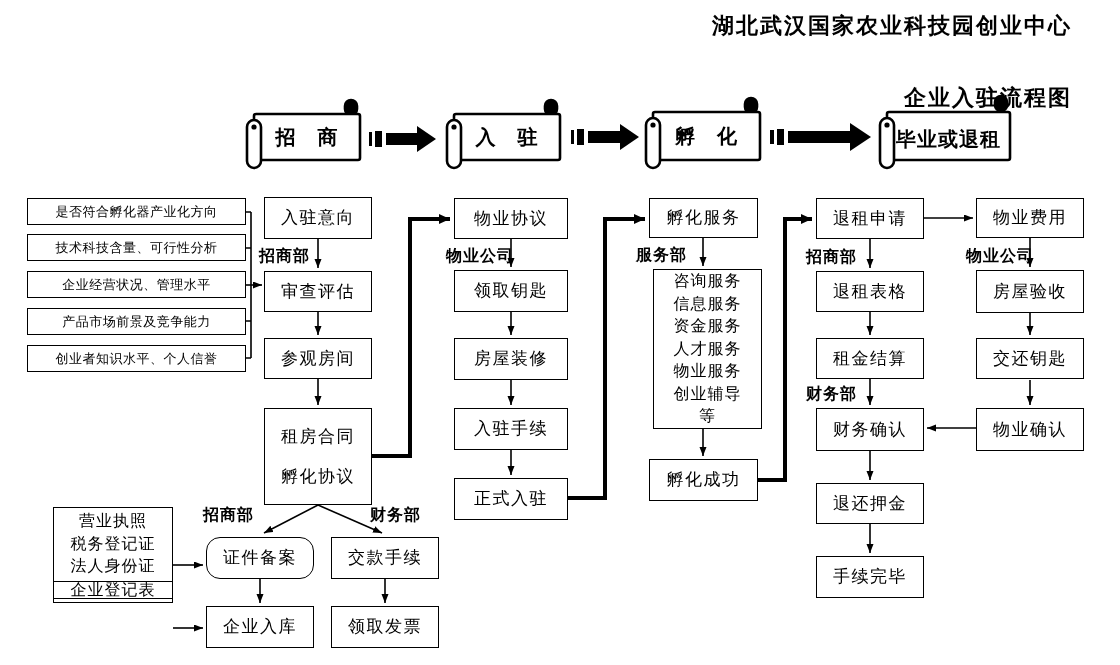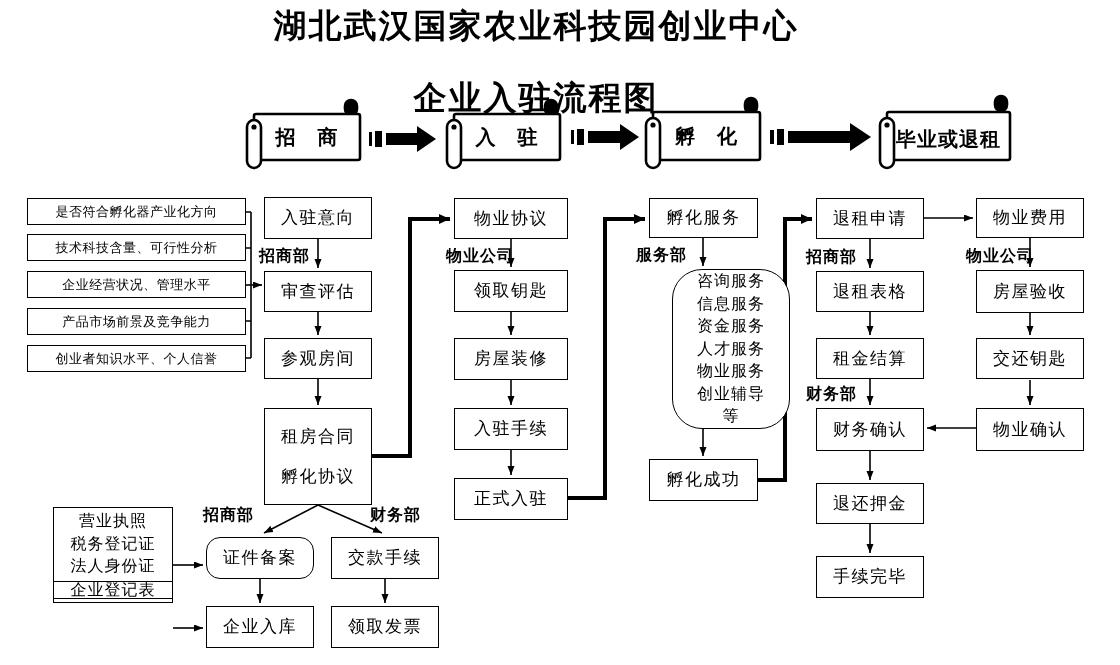--- a/index.html
+++ b/index.html
@@ -1,20 +1,20 @@
 <!DOCTYPE html>
 <html><head>
 <meta charset="utf-8">
 <style>
   html,body{margin:0;padding:0;background:#fff;}
   .canvas{position:relative;width:1120px;height:665px;background:#fff;overflow:hidden;
           font-family:"Liberation Serif","DejaVu Serif",serif;color:#000;}
   .wires{position:absolute;left:0;top:0;z-index:1;}
-  .title{position:absolute;left:0;top:8px;width:1072px;text-align:center;z-index:2;
-         font-weight:bold;font-size:33px;line-height:36px;letter-spacing:2px;white-space:pre-line;}
+  .title{position:absolute;left:0;top:8px;width:1072px;text-align:right;z-index:2;
+         font-weight:bold;font-size:22px;line-height:36px;letter-spacing:2px;white-space:pre-line;}
   .box{position:absolute;z-index:2;border:1.6px solid #000;background:#fff;box-sizing:border-box;
        display:flex;align-items:center;justify-content:center;text-align:center;
        font-size:17px;letter-spacing:1.5px;white-space:pre-line;line-height:22px;}
   .box.small{font-size:13px;letter-spacing:0.5px;}
   .box.tall2{line-height:40px;}
   .box.list{font-size:16px;letter-spacing:1px;line-height:22.5px;}
   .dept{position:absolute;z-index:2;font-weight:bold;font-size:16px;letter-spacing:1px;white-space:nowrap;}
   .bannertext{position:absolute;z-index:2;display:flex;align-items:center;justify-content:center;
               font-weight:bold;font-size:20px;letter-spacing:1px;white-space:pre;}
 </style>
@@ -163,21 +163,21 @@
   <div class="box" style="left:331px;top:537px;width:108px;height:42px;">交款手续</div>
   <div class="box" style="left:331px;top:606px;width:108px;height:42px;">领取发票</div>
 
   <div class="box" style="left:454px;top:198px;width:114px;height:41px;">物业协议</div>
   <div class="box" style="left:454px;top:270px;width:114px;height:42px;">领取钥匙</div>
   <div class="box" style="left:454px;top:338px;width:114px;height:42px;">房屋装修</div>
   <div class="box" style="left:454px;top:408px;width:114px;height:42px;">入驻手续</div>
   <div class="box" style="left:454px;top:478px;width:114px;height:42px;">正式入驻</div>
 
   <div class="box" style="left:649px;top:198px;width:109px;height:40px;">孵化服务</div>
-  <div class="box list" style="left:672px;top:269px;width:118px;height:160px;border-radius:30px;">咨询服务
+  <div class="box list" style="left:653px;top:269px;width:109px;height:160px;">咨询服务
 信息服务
 资金服务
 人才服务
 物业服务
 创业辅导
 等</div>
   <div class="box" style="left:649px;top:459px;width:109px;height:42px;">孵化成功</div>
 
   <div class="box" style="left:816px;top:198px;width:108px;height:41px;">退租申请</div>
   <div class="box" style="left:816px;top:271px;width:108px;height:41px;">退租表格</div>

